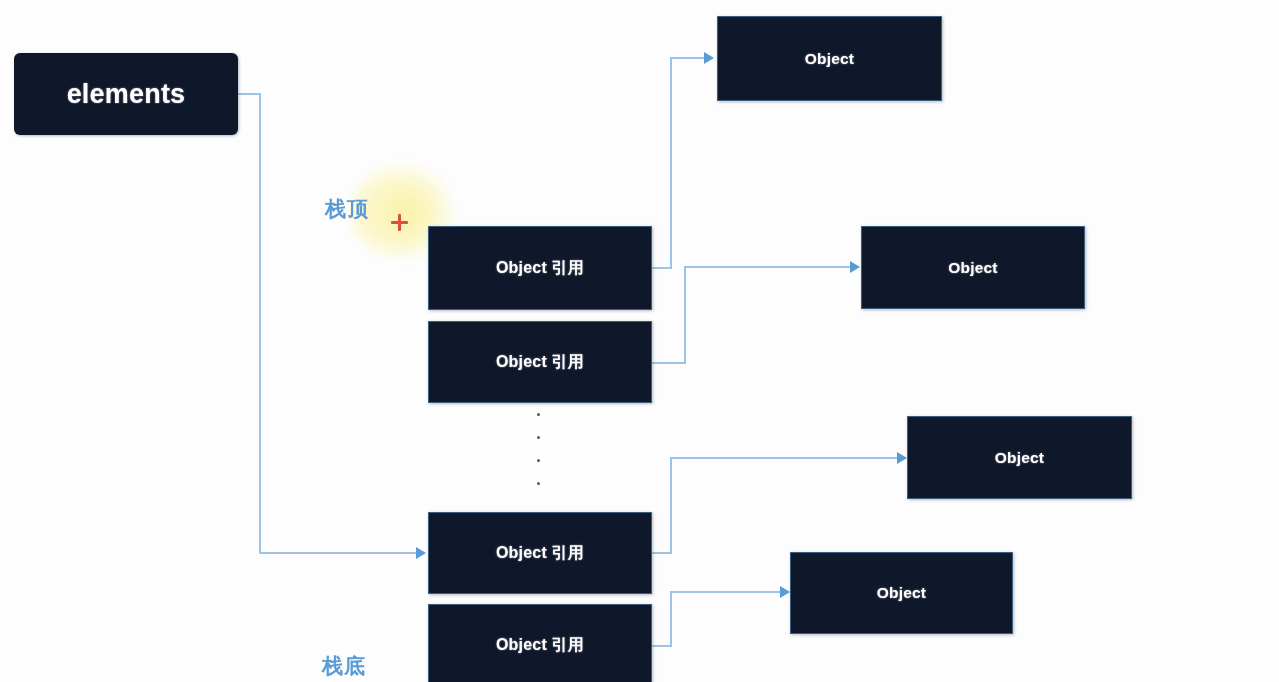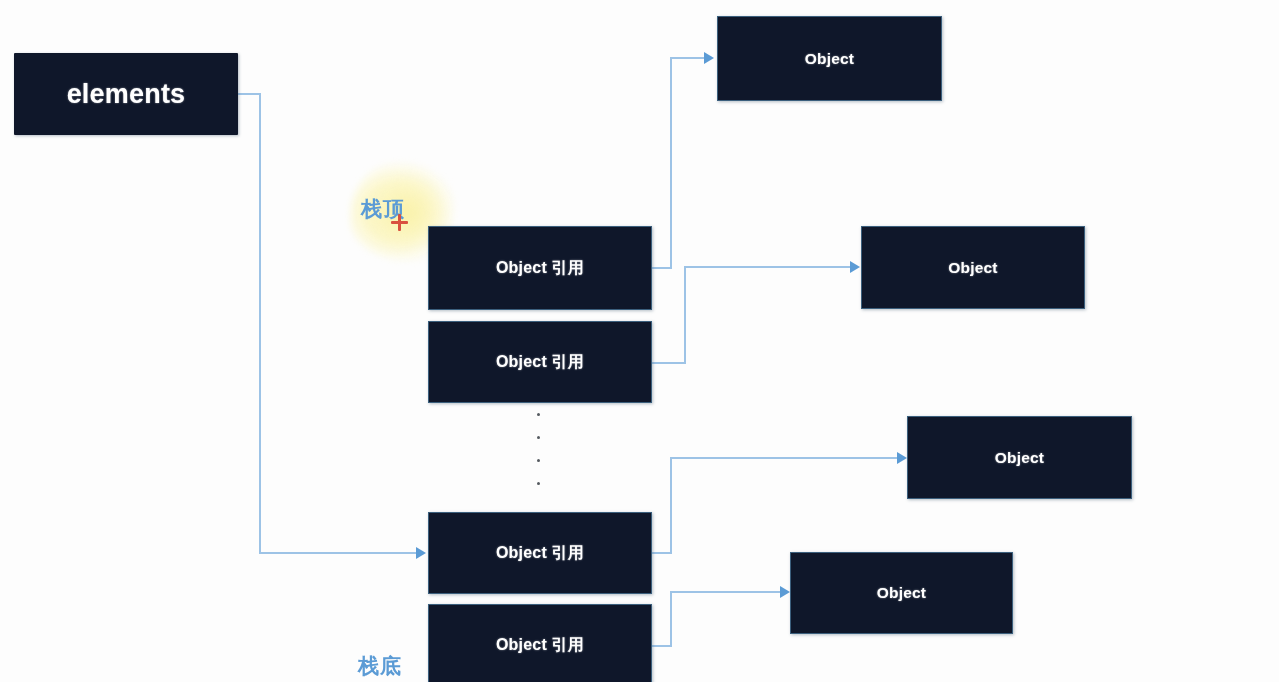--- a/index.html
+++ b/index.html
@@ -30,21 +30,21 @@
     justify-content: center;
     color: #ffffff;
     text-shadow: 0 0 2px rgba(255,255,255,0.55);
     letter-spacing: 0.2px;
     z-index: 4;
   }
   .box-elements {
     font-size: 27px;
     font-weight: 700;
     border: none;
-    border-radius: 1px;
+    border-radius: 6px;
   }
   .box-ref {
     font-size: 16px;
     font-weight: 600;
   }
   .box-obj {
     font-size: 15.5px;
     font-weight: 600;
   }
   
@@ -65,21 +65,20 @@
   }
   
   .cn-label {
     position: absolute;
     color: #5b9bd5;
     font-size: 21px;
     font-weight: 700;
     letter-spacing: 1px;
     z-index: 5;
     white-space: nowrap;
-    margin-left: 36px;
   }
   
   .dots {
     position: absolute;
     display: flex;
     flex-direction: column;
     align-items: center;
     z-index: 4;
   }
   .dots span {

